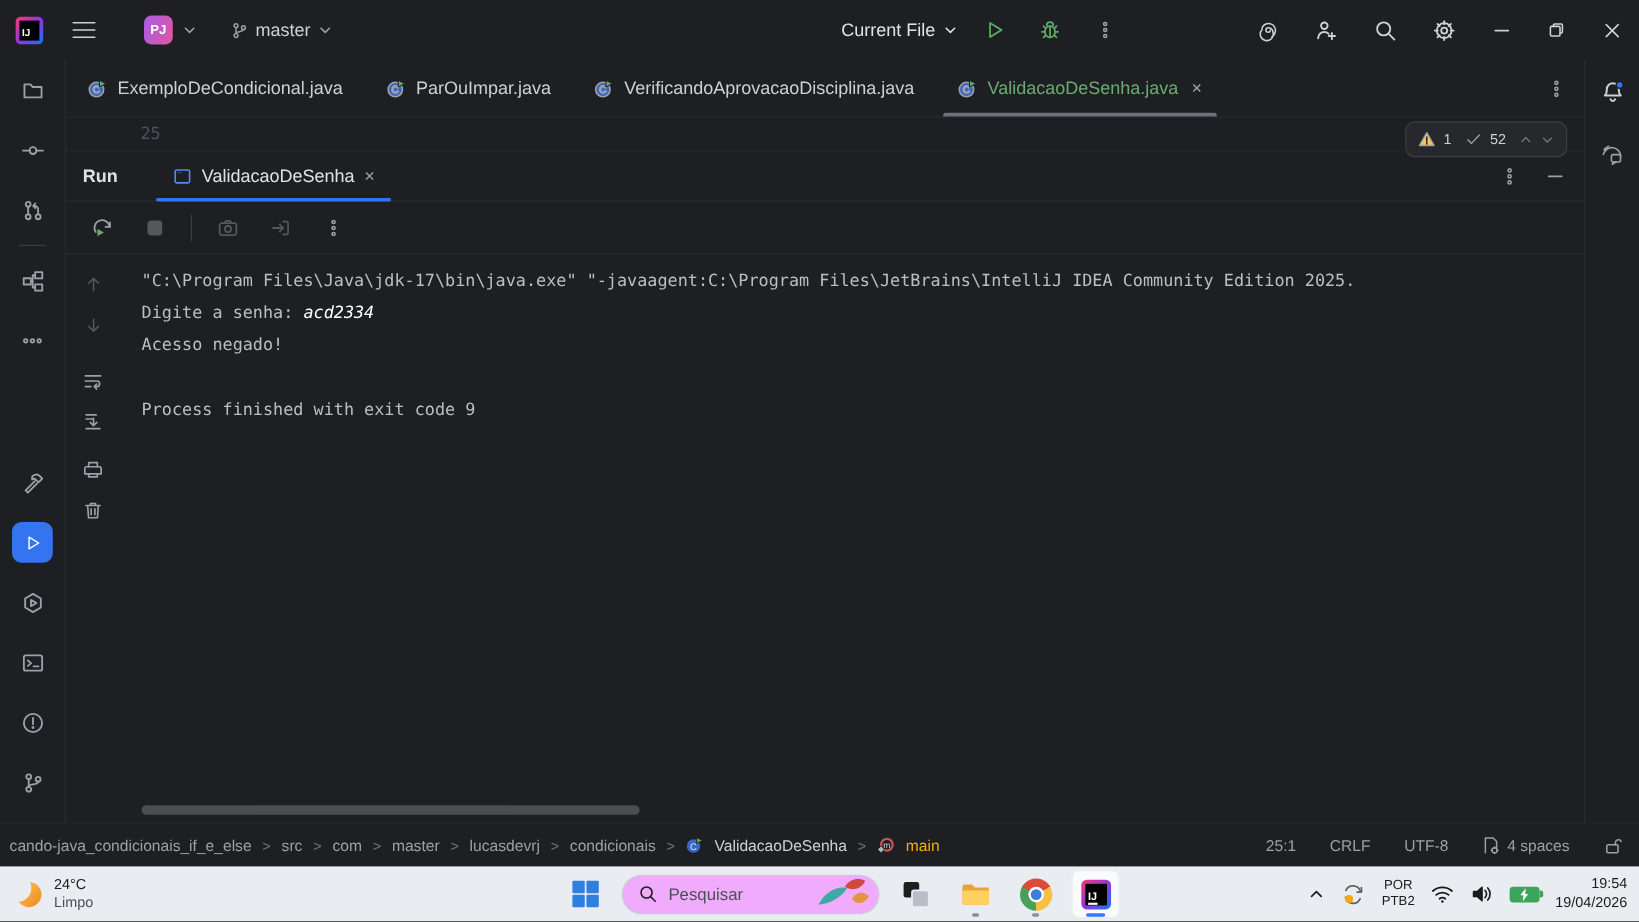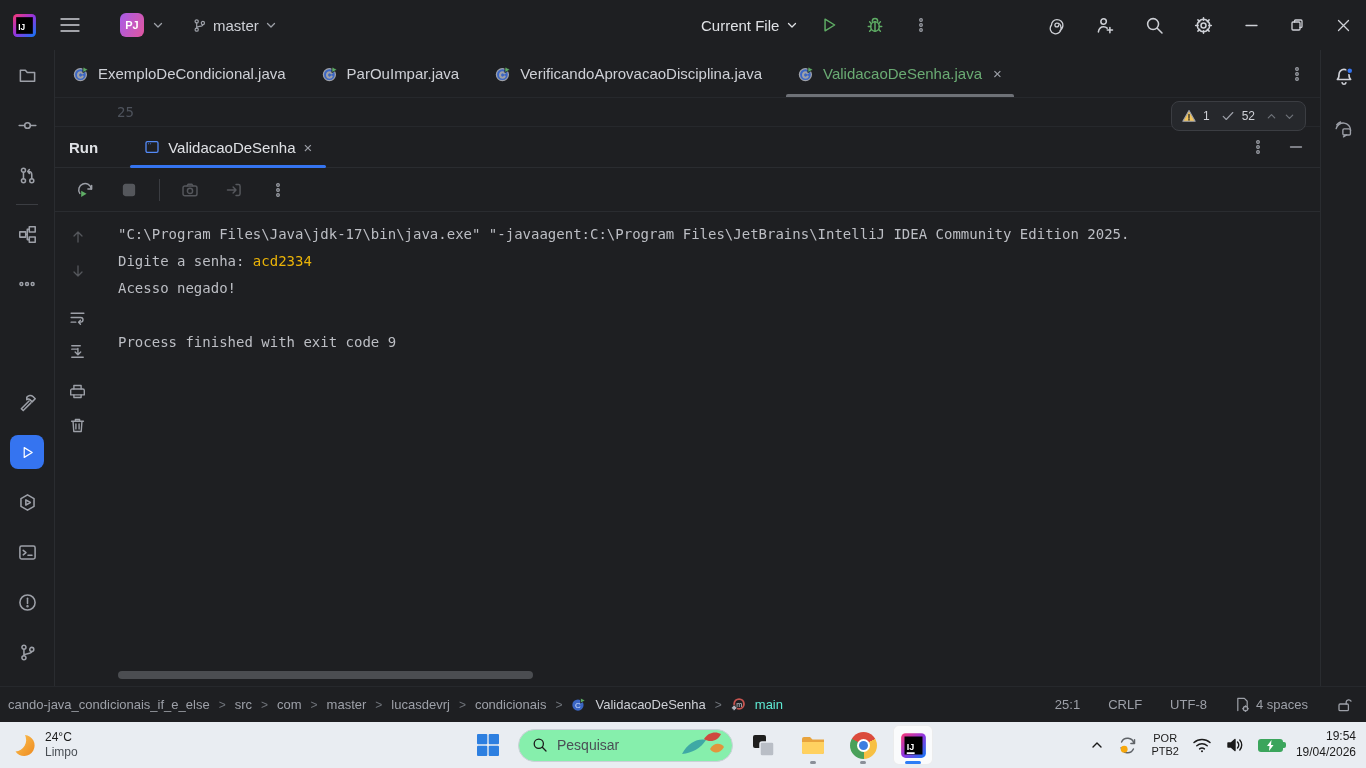--- a/index.html
+++ b/index.html
@@ -67,21 +67,21 @@
   .tool-btn{width:28px;height:28px;border-radius:6px;cursor:pointer}
   .disabled{color:#55575C}
 
   
   .console-row{flex:1;display:flex;min-height:0}
   .console-gutter{width:45px;display:flex;flex-direction:column;align-items:center;padding-top:12px}
   .console-gutter .tool-btn{width:26px;height:26px}
   .cg-gap-s{margin-top:8px}.cg-gap-m{margin-top:20px}.cg-gap-p{margin-top:14px}
   .console{flex:1;position:relative;padding:9px 0 0 18px;font-family:"DejaVu Sans Mono",monospace;font-size:14px;line-height:27px;color:#BCBEC4;overflow:hidden}
   .console .line{white-space:pre}
-  .console .input{color:#eab308;}
+  .console .input{color:#ffffff;font-style:italic}
   .hscroll{position:absolute;left:18px;bottom:7px;width:415px;height:8px;background:#4B4D51;border-radius:4px;cursor:pointer}
 
   
   .statusbar{height:36px;display:flex;align-items:center;padding:0 14px 0 8px;font-size:13px;color:#9DA0A8;background:#1E1F22;border-top:1px solid #26282C}
   .crumbs{display:flex;align-items:center;gap:9px}
   .crumb{cursor:pointer}
   .crumb-sep{color:#6F737A;font-size:12px}
   .crumb-ic{display:flex;align-items:center}
   .sb-right{margin-left:auto;display:flex;align-items:center;gap:28px}
   .sb-item{cursor:pointer;display:flex;align-items:center;gap:6px}
@@ -89,21 +89,21 @@
   
   .taskbar{height:46px;background:#E9EDF2;position:relative;display:flex;align-items:center;color:#1B1B1B}
   .weather{position:absolute;left:10px;display:flex;align-items:center;gap:9px;cursor:pointer}
   .weather .wt{font-size:12px;line-height:1.25;color:#1B1B1B}
   .weather .wt .cond{color:#4A4F55}
   .tk-center{position:absolute;left:468px;display:flex;align-items:center;gap:10px}
   .tk-btn{width:40px;height:40px;border-radius:6px;display:flex;align-items:center;justify-content:center;cursor:pointer;position:relative}
   .tk-btn .run-dash{position:absolute;bottom:1px;left:50%;transform:translateX(-50%);width:6px;height:3px;border-radius:2px;background:#8A8F98}
   .tk-btn.active-app{background:rgba(255,255,255,.75);box-shadow:inset 0 0 0 1px rgba(0,0,0,.06)}
   .tk-btn.active-app .run-dash{width:16px;background:#2D7DF6}
-  .search-pill{height:33px;width:215px;background:#86efac;border:1px solid #CBD0D8;border-radius:17px;display:flex;align-items:center;gap:9px;
+  .search-pill{height:33px;width:215px;background:#f0abfc;border:1px solid #CBD0D8;border-radius:17px;display:flex;align-items:center;gap:9px;
                padding:0 6px 0 13px;cursor:pointer}
   .search-pill .ph{font-size:14px;color:#4A4F55}
   .search-pill .feathers{margin-left:auto}
   .tray{position:absolute;right:10px;display:flex;align-items:center;gap:13px}
   .tray .t-ic{cursor:pointer;display:flex;align-items:center;justify-content:center}
   .lang{font-size:11px;line-height:1.2;text-align:center;cursor:pointer}
   .clock{font-size:12px;line-height:1.3;text-align:right;cursor:pointer}
   .chrome-ic{width:27px;height:27px;border-radius:50%;background:conic-gradient(from -60deg,#DB4B3C 0deg 120deg,#F7C043 120deg 240deg,#4AA05A 240deg 360deg);
              display:flex;align-items:center;justify-content:center}
   .chrome-ic .cw{width:13px;height:13px;border-radius:50%;background:#fff;display:flex;align-items:center;justify-content:center}
@@ -548,21 +548,21 @@
     </span>
     <span class="crumb" style="color:#CED0D6">ValidacaoDeSenha</span>
     <span class="crumb-sep">&gt;</span>
     <span class="crumb-ic">
       <svg width="15" height="15" viewBox="0 0 16 16" stroke="none">
         <circle cx="8.6" cy="7.4" r="5.2" fill="none" stroke="#C75450" stroke-width="2"></circle>
         <text x="8.6" y="10.2" font-size="7.5" fill="#D8DCE3" text-anchor="middle" font-family="Liberation Sans">m</text>
         <rect x="1.2" y="9.4" width="4.4" height="4.4" rx=".6" transform="rotate(45 3.4 11.6)" fill="#AFB3BB" stroke="#1E1F22" stroke-width=".8"></rect>
       </svg>
     </span>
-    <span class="crumb" style="color:#5eead4">main</span>
+    <span class="crumb" style="color:#eab308">main</span>
   </div>
   <div class="sb-right">
     <span class="sb-item">25:1</span>
     <span class="sb-item">CRLF</span>
     <span class="sb-item">UTF-8</span>
     <span class="sb-item">
       <span class="ic">
         <svg width="15" height="15" viewBox="0 0 16 16">
           <path d="M3 14.5V1.5h7l3 3v5.5"></path>
             <circle cx="11.2" cy="12.4" r="2.3"></circle>

